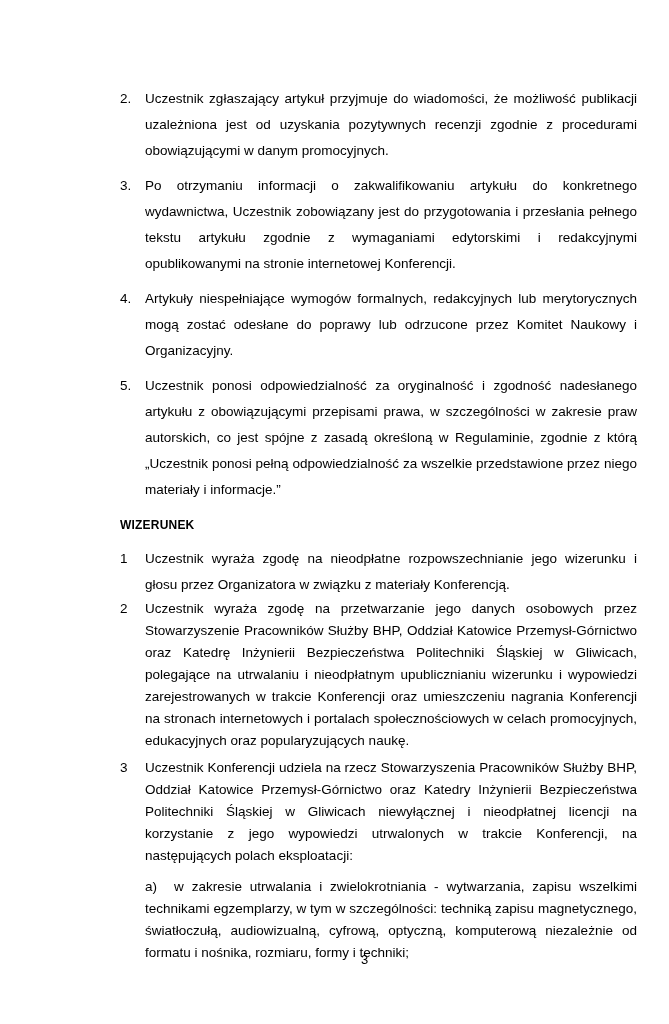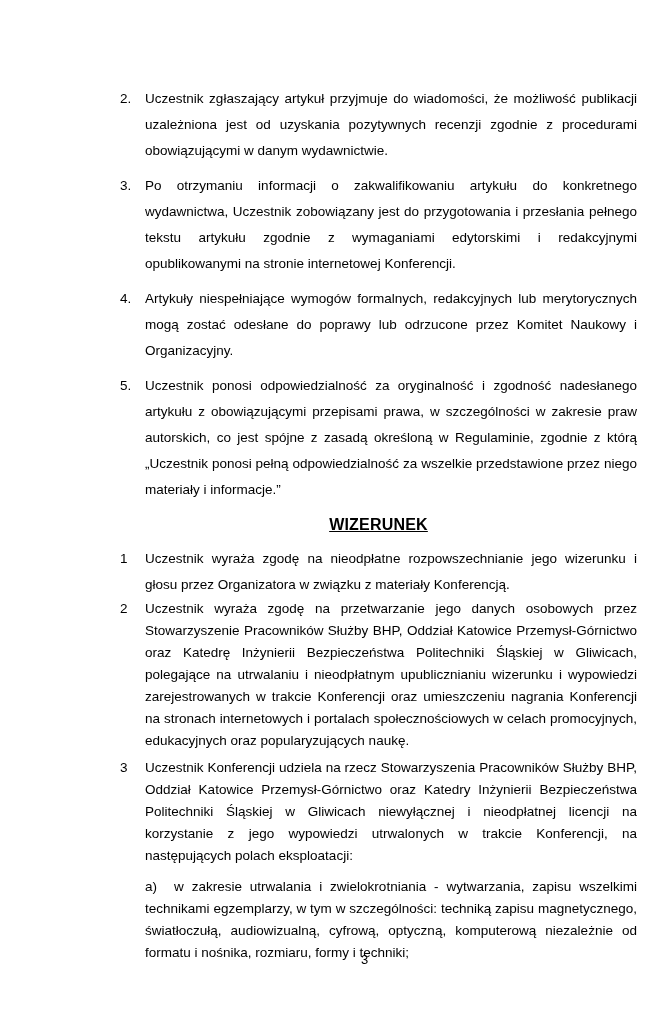--- a/index.html
+++ b/index.html
@@ -29,25 +29,24 @@
     flex: 1 1 auto;
     text-align: justify;
   }
   
   .section-1 { line-height: 26px; }
   .section-1 .row { margin-bottom: 9px; }
   
   .heading {
     margin: 2px 0 8px 0;
     line-height: 26px;
-    text-align: center;
+    text-align: left;
     font-weight: bold;
-    font-size: 16px;
+    font-size: 12px;
     letter-spacing: 0.2px;
-    text-decoration: underline;
   }
   
   .section-2 { line-height: 22px; }
   .section-2 .row-1 { line-height: 26px; margin-bottom: 0; }
   .section-2 .row-2 { margin-top: 0; }
   .section-2 .row-3 { margin-top: 5px; }
   .sub-item {
     margin-top: 9px;
     line-height: 22px;
     text-align: justify;
@@ -65,21 +64,21 @@
 </style>
 </head>
 <body>
 
 <div class="page">
   <div class="content">
 
     <div class="section-1">
       <div class="row">
         <span class="marker">2.</span>
-        <div class="text">Uczestnik zgłaszający artykuł przyjmuje do wiadomości, że możliwość publikacji uzależniona jest od uzyskania pozytywnych recenzji zgodnie z procedurami obowiązującymi w danym wydawnictwie.</div>
+        <div class="text">Uczestnik zgłaszający artykuł przyjmuje do wiadomości, że możliwość publikacji uzależniona jest od uzyskania pozytywnych recenzji zgodnie z procedurami obowiązującymi w danym promocyjnych.</div>
       </div>
       <div class="row">
         <span class="marker">3.</span>
         <div class="text">Po otrzymaniu informacji o zakwalifikowaniu artykułu do konkretnego wydawnictwa, Uczestnik zobowiązany jest do przygotowania i przesłania pełnego tekstu artykułu zgodnie z wymaganiami edytorskimi i redakcyjnymi opublikowanymi na stronie internetowej Konferencji.</div>
       </div>
       <div class="row">
         <span class="marker">4.</span>
         <div class="text">Artykuły niespełniające wymogów formalnych, redakcyjnych lub merytorycznych mogą zostać odesłane do poprawy lub odrzucone przez Komitet Naukowy i Organizacyjny.</div>
       </div>
       <div class="row">

